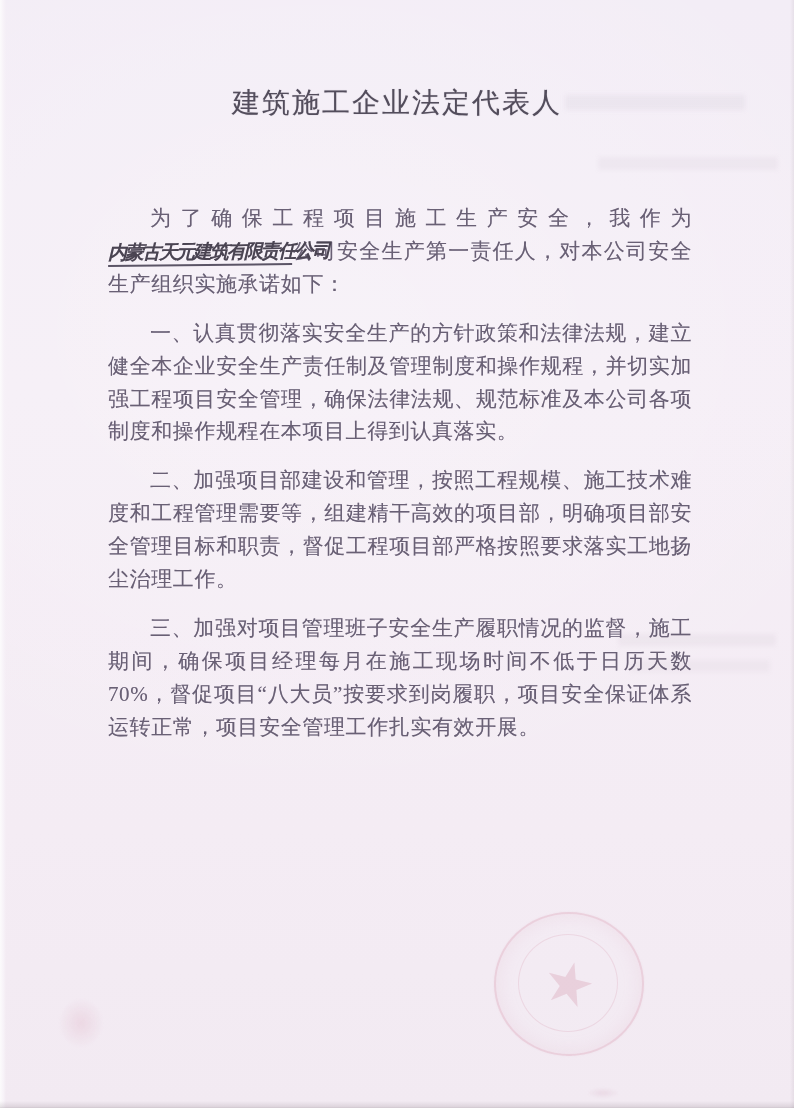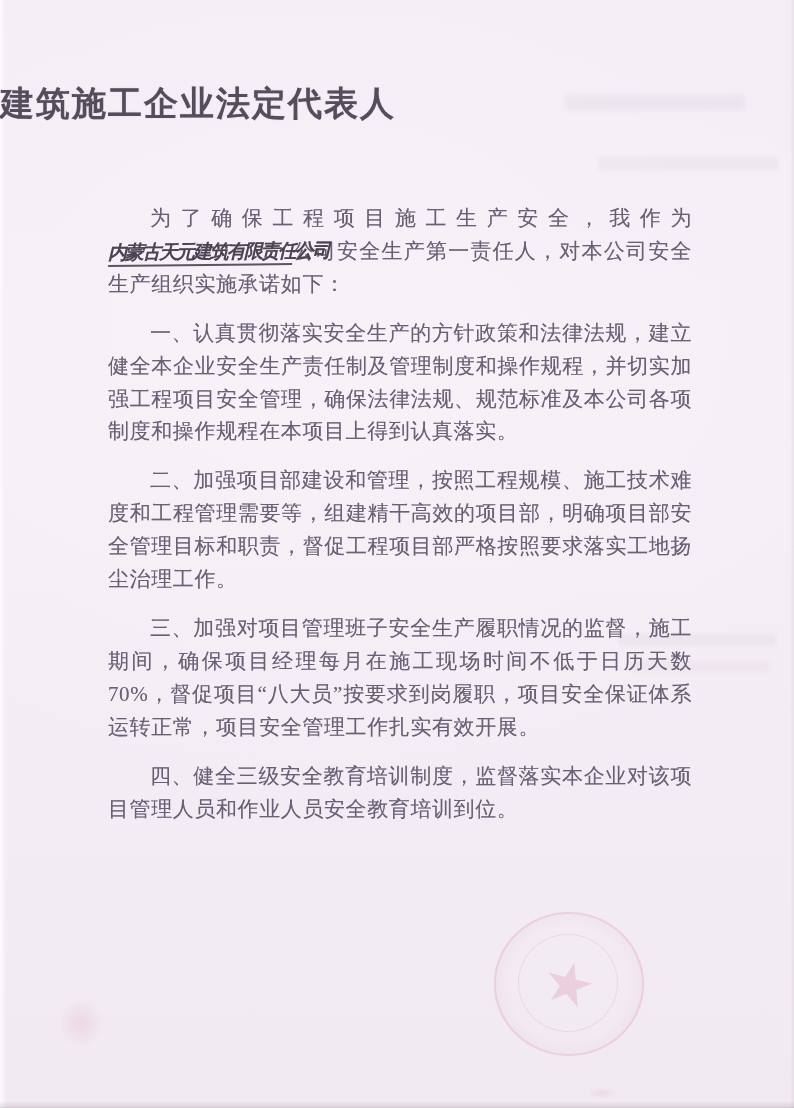--- a/index.html
+++ b/index.html
@@ -20,25 +20,25 @@
   .edge-bottom {
     position:absolute; left:0; bottom:0; width:100%; height:7px;
     background:linear-gradient(180deg, rgba(110,95,105,0) 0%, rgba(110,95,105,0.16) 85%, rgba(90,78,88,0.25) 100%);
   }
   .edge-right {
     position:absolute; right:0; top:0; width:4px; height:100%;
     background:linear-gradient(270deg, rgba(120,105,115,0.10), rgba(120,105,115,0) 100%);
   }
   .title-block {
     position:absolute; top:82px; left:0; width:100%;
-    text-align:left;
+    text-align:center;
     font-family:"Liberation Sans","DejaVu Sans",sans-serif;
-    font-weight:bold;
+    font-weight:normal;
     color:#534d5c;
-    font-size:34px;
+    font-size:28px;
     line-height:42px;
     letter-spacing:2px;
     text-shadow:0 0 1px rgba(83,77,92,0.35);
   }
   .content {
     position:absolute; top:186px; left:92px; width:616px;
     color:#696075;
     font-size:21px;
     line-height:32.9px;
     letter-spacing:0.6px;
@@ -117,21 +117,20 @@
 
   <div class="title-block">
     <div>建筑施工企业法定代表人</div>
   </div>
 
   <div class="content">
     <p><span>为了确保工程项目施工生产安全，我作为</span><span class="handwritten">内蒙古天元建筑有限责任公司</span><span>公司安全生产第一责任人，对本公司安全生产组织实施承诺如下：</span></p>
     <p>一、认真贯彻落实安全生产的方针政策和法律法规，建立健全本企业安全生产责任制及管理制度和操作规程，并切实加强工程项目安全管理，确保法律法规、规范标准及本公司各项制度和操作规程在本项目上得到认真落实。</p>
     <p>二、加强项目部建设和管理，按照工程规模、施工技术难度和工程管理需要等，组建精干高效的项目部，明确项目部安全管理目标和职责，督促工程项目部严格按照要求落实工地扬尘治理工作。</p>
     <p>三、加强对项目管理班子安全生产履职情况的监督，施工期间，确保项目经理每月在施工现场时间不低于日历天数 70%，督促项目“八大员”按要求到岗履职，项目安全保证体系运转正常，项目安全管理工作扎实有效开展。</p>
-    <p>四、健全三级安全教育培训制度，监督落实本企业对该项目管理人员和作业人员安全教育培训到位。</p>
   </div>
 
   <div class="seal">
     <div class="seal-inner-ring"></div>
     <div class="seal-star">★</div>
   </div>
 
 </div>
 
 </body></html>

